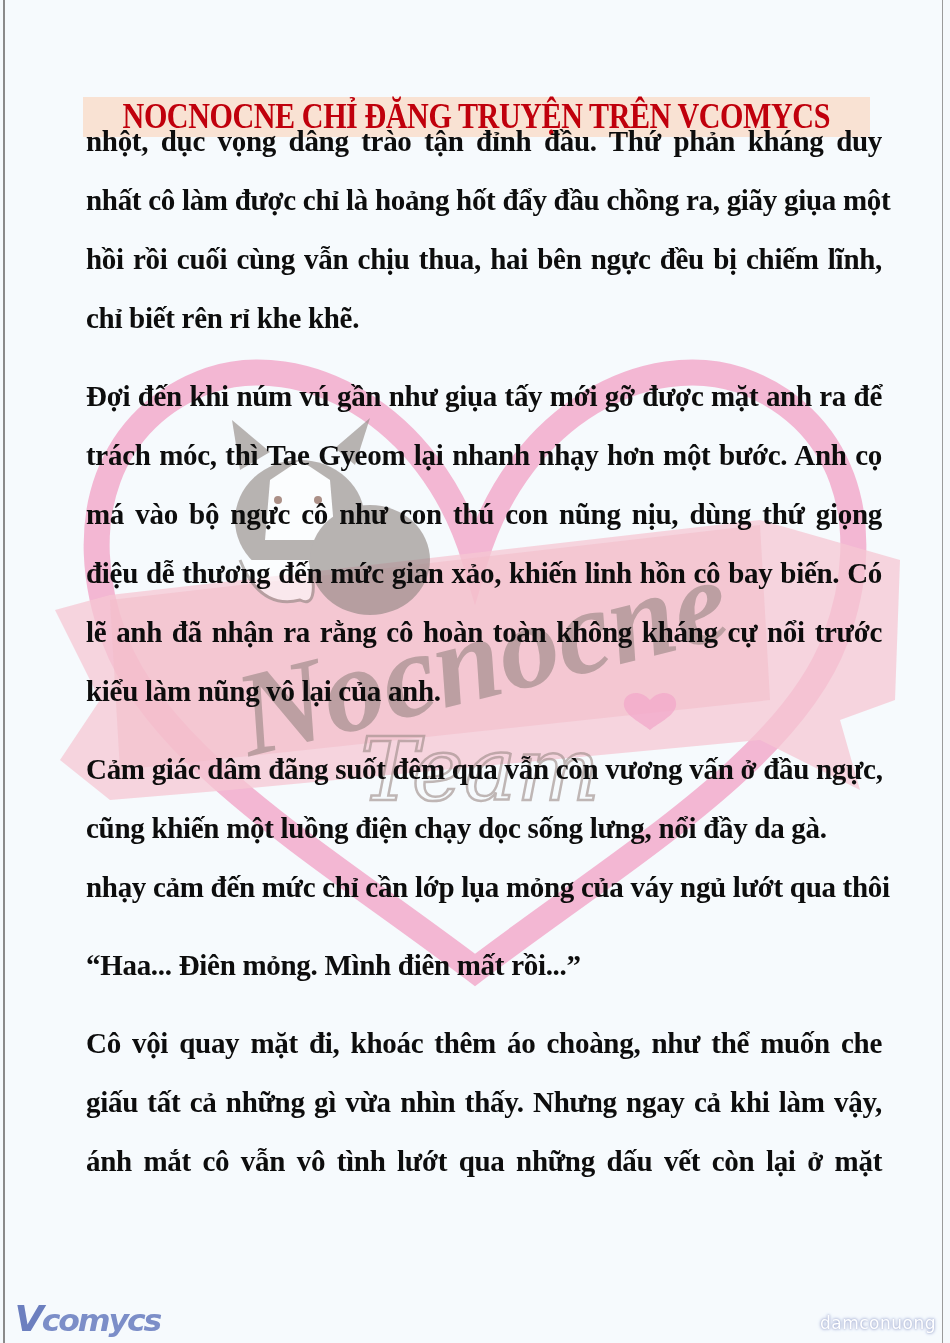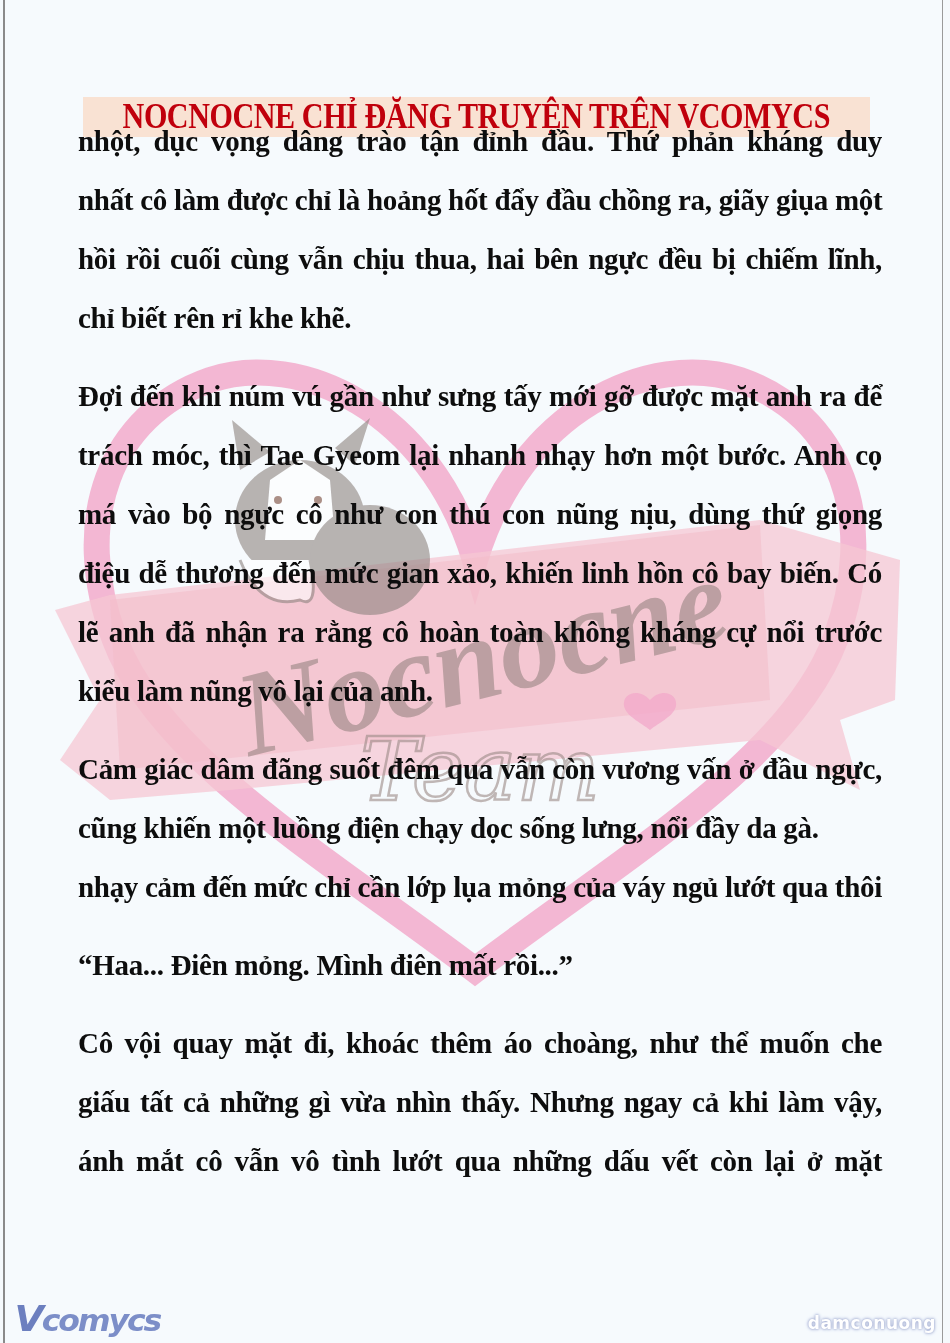--- a/index.html
+++ b/index.html
@@ -60,21 +60,21 @@
   }
   .content {
     position: absolute;
     left: 70px;
     top: 112px;
     width: 812px;
     z-index: 3;
     color: #0d0d0d;
   }
   .para {
-    margin: 0 0 19px 8px;
+    margin: 0 0 19px 16px;
   }
   .line {
     display: block;
     font-weight: bold;
     font-size: 29px;
     line-height: 59px;
     height: 59px;
     white-space: nowrap;
     letter-spacing: -0.3px;
     text-align: justify;
@@ -100,21 +100,21 @@
     font-size: 36px;
     color: #6c7fbf;
   }
   .footer-credit {
     position: absolute;
     right: 14px;
     top: 1313px;
     z-index: 3;
     font-family: "DejaVu Sans", sans-serif;
     font-size: 17px;
-    font-weight: bold;
+    font-weight: normal;
     color: #ffffff;
     letter-spacing: 0.5px;
     text-shadow: 0 0 2px #aab4d6, 0 0 3px #aab4d6, 0 0 4px #c4cbe4;
   }
 </style>
 </head>
 <body>
 
 <div class="page"></div>
 
@@ -153,21 +153,21 @@
 </div>
 
 <div class="content">
   <div class="para">
     <span class="line">nhột, dục vọng dâng trào tận đỉnh đầu. Thứ phản kháng duy</span>
     <span class="line">nhất cô làm được chỉ là hoảng hốt đẩy đầu chồng ra, giãy giụa một</span>
     <span class="line">hồi rồi cuối cùng vẫn chịu thua, hai bên ngực đều bị chiếm lĩnh,</span>
     <span class="line last">chỉ biết rên rỉ khe khẽ.</span>
   </div>
   <div class="para">
-    <span class="line">Đợi đến khi núm vú gần như sưng tấy mới gỡ được mặt anh ra để</span>
+    <span class="line">Đợi đến khi núm vú gần như giụa tấy mới gỡ được mặt anh ra để</span>
     <span class="line">trách móc, thì Tae Gyeom lại nhanh nhạy hơn một bước. Anh cọ</span>
     <span class="line">má vào bộ ngực cô như con thú con nũng nịu, dùng thứ giọng</span>
     <span class="line">điệu dễ thương đến mức gian xảo, khiến linh hồn cô bay biến. Có</span>
     <span class="line">lẽ anh đã nhận ra rằng cô hoàn toàn không kháng cự nổi trước</span>
     <span class="line last">kiểu làm nũng vô lại của anh.</span>
   </div>
   <div class="para">
     <span class="line">Cảm giác dâm đãng suốt đêm qua vẫn còn vương vấn ở đầu ngực,</span>
     <span class="line last">cũng khiến một luồng điện chạy dọc sống lưng, nổi đầy da gà.</span>
     <span class="line">nhạy cảm đến mức chỉ cần lớp lụa mỏng của váy ngủ lướt qua thôi</span>

